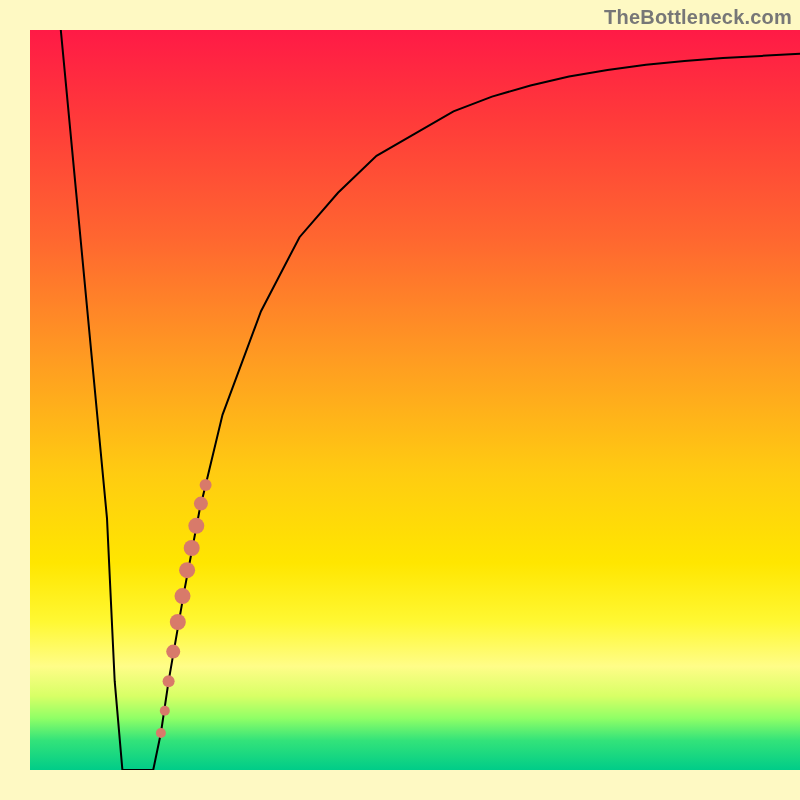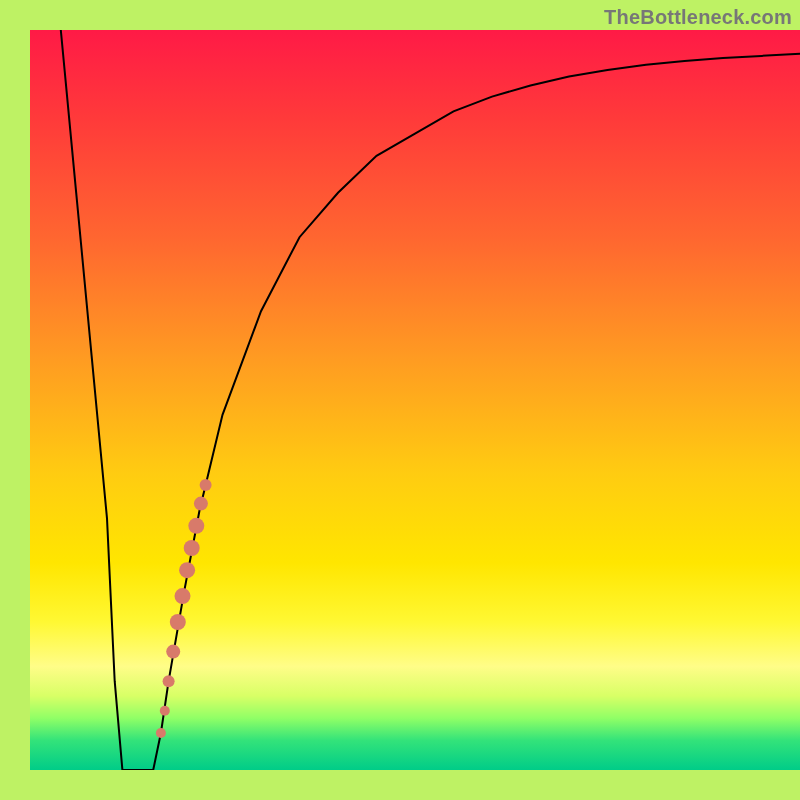--- a/index.html
+++ b/index.html
@@ -8,21 +8,21 @@
     width: 800px;
     height: 800px;
     overflow: hidden;
     background: #000;
     font-family: Arial, Helvetica, sans-serif;
   }
   .frame {
     position: relative;
     width: 800px;
     height: 800px;
-    background: #bef264;
+    background: #fef9c3;
   }
   .plot-area {
     position: absolute;
     left: 30px;
     top: 30px;
     width: 770px;
     height: 740px;
     background: linear-gradient(
       to bottom,
       #ff1a46 0%,

